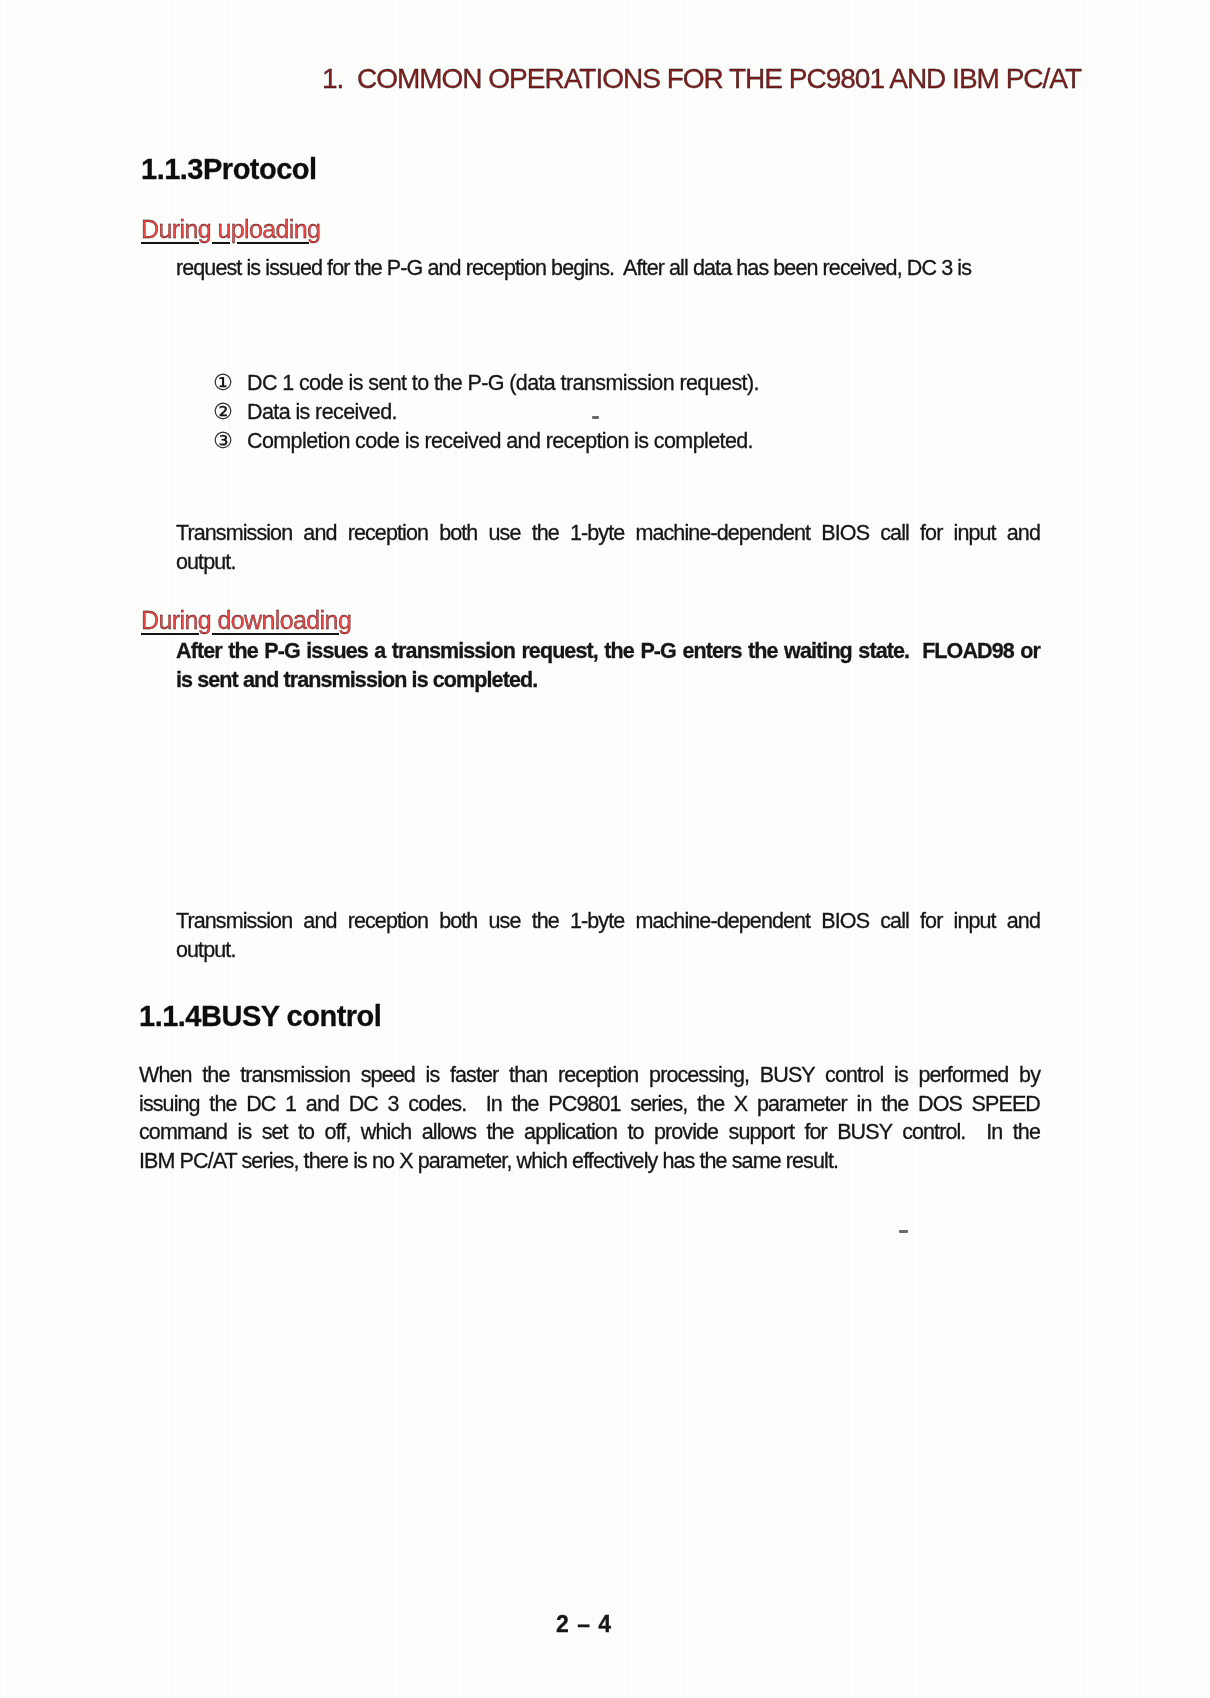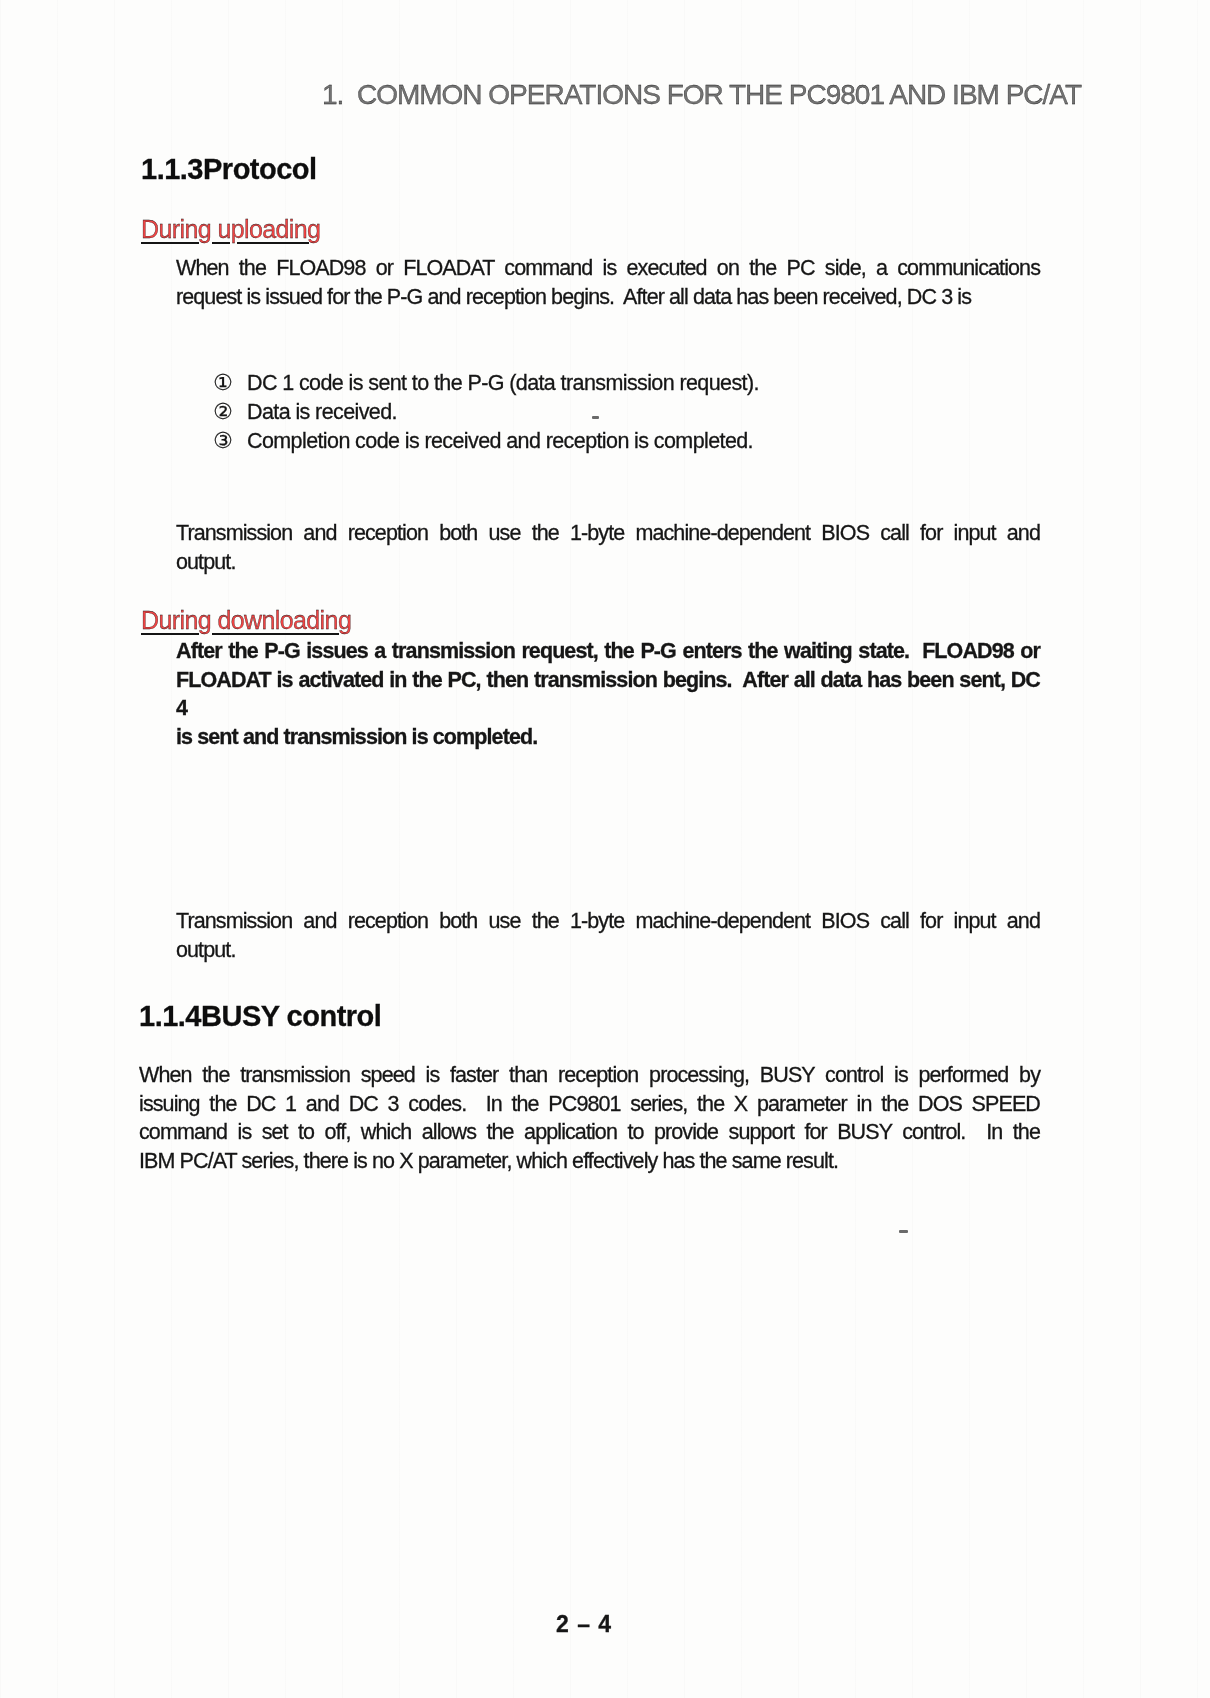--- a/index.html
+++ b/index.html
@@ -25,25 +25,25 @@
     background: repeating-linear-gradient(
       90deg,
       rgba(60,60,60,0.018) 0px, rgba(60,60,60,0.018) 1px,
       transparent 1px, transparent 57px);
     pointer-events: none;
   }
   .abs { position: absolute; }
 
   .page-header {
     left: 322px;
-    top: 79px;
+    top: 63px;
     font-size: 28px;
     letter-spacing: -1px;
     white-space: pre;
-    color: #737373;
+    color: #7f1d1d;
   }
   .section-heading {
     font-size: 29px;
     font-weight: bold;
     letter-spacing: -0.5px;
     white-space: nowrap;
     color: #0d0d0d;
   }
   .h-protocol { left: 141px; top: 153px; }
   .h-busy     { left: 139px; top: 1000px; }
@@ -124,21 +124,20 @@
 
   <div class="abs page-header">1.  COMMON OPERATIONS FOR THE PC9801 AND IBM PC/AT</div>
 
   <div class="abs section-heading h-protocol">
     <span class="num">1.1.3</span><span class="ttl">Protocol</span>
   </div>
 
   <div class="abs subheading sub-up">During uploading</div>
 
   <div class="abs para para-indent para1">
-      <div class="tline">When the FLOAD98 or FLOADAT command is executed on the PC side, a communications</div>
       <div class="tline">request is issued for the P-G and reception begins.  After all data has been received, DC 3 is</div>
     </div>
 
   <div class="abs steps steps1">
     <div class="step">
       <span class="step-marker">①</span><span class="step-text">DC 1 code is sent to the P-G (data transmission request).</span>
     </div>
     <div class="step">
       <span class="step-marker">②</span><span class="step-text">Data is received.</span>
     </div>
@@ -149,21 +148,20 @@
 
   <div class="abs para para-indent note1">
       <div class="tline">Transmission and reception both use the 1-byte machine-dependent BIOS call for input and</div>
       <div class="tline">output.</div>
     </div>
 
   <div class="abs subheading sub-down">During downloading</div>
 
   <div class="abs para para-indent para2">
       <div class="tline">After the P-G issues a transmission request, the P-G enters the waiting state.  FLOAD98 or</div>
-      <div class="tline">FLOADAT is activated in the PC, then transmission begins.  After all data has been sent, DC 4</div>
       <div class="tline">is sent and transmission is completed.</div>
     </div>
 
 
   <div class="abs para para-indent note2">
       <div class="tline">Transmission and reception both use the 1-byte machine-dependent BIOS call for input and</div>
       <div class="tline">output.</div>
     </div>
 
   <div class="abs section-heading h-busy">

